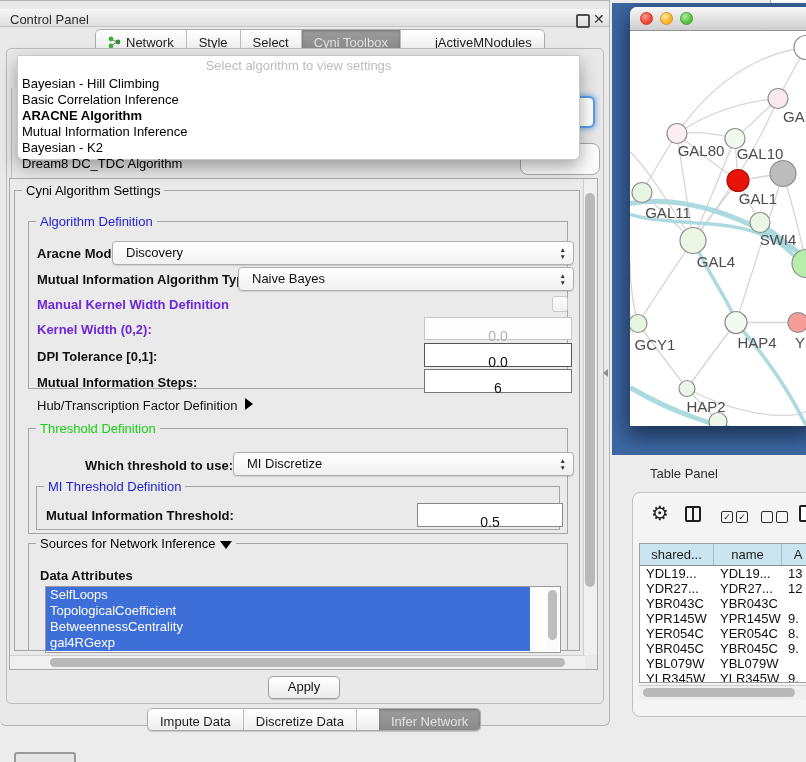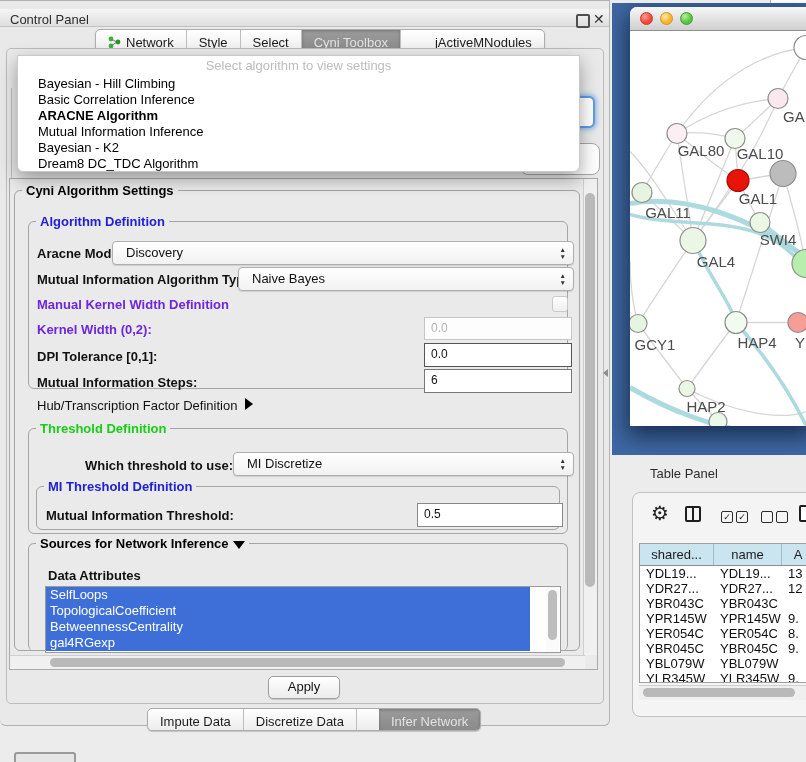--- a/index.html
+++ b/index.html
@@ -25,51 +25,51 @@
   
   #cp-inner{left:6px;top:47px;width:598px;height:656px;background:#e9e9e9;
     border:1px solid #bcbcbc;border-radius:5px;box-sizing:border-box;}
   
   .ghost-combo{left:553px;top:96px;width:38px;height:28px;background:#fff;border:2px solid #5b9ce6;
     border-radius:6px;box-shadow:0 0 4px 2px rgba(90,150,230,.55);}
   .ghost-field{left:520px;top:143px;width:78px;height:30px;background:#fdfdfd;
     border:1px solid #a8a8a8;border-radius:8px;}
   .ghost-line{left:11px;top:88px;width:1px;height:92px;background:#bdbdbd;}
   
-  #algo-dd{left:17px;top:55px;width:563px;height:117px;background:#ffffff;
+  #algo-dd{left:17px;top:55px;width:563px;height:105px;background:#ffffff;
     border:1px solid #c9c9c9;border-radius:0 0 6px 6px;box-shadow:0 7px 18px rgba(0,0,0,.35);
     box-sizing:border-box;z-index:30;}
   #algo-placeholder{height:20px;line-height:20px;text-align:center;font-size:13px;color:#bcbcbc;}
-  .algo-item{height:16px;line-height:16px;font-size:13px;color:#000;padding-left:20px;white-space:nowrap;}
+  .algo-item{height:16px;line-height:16px;font-size:13px;color:#000;padding-left:4px;white-space:nowrap;}
   .algo-item.sel{font-weight:bold;}
   
   #scrollpane{left:9px;top:178px;width:589px;height:492px;border:1px solid #a9a9a9;
     background:#eaeaea;box-sizing:border-box;overflow:hidden;}
   .vscroll{position:absolute;right:0;top:0;width:14px;height:476px;background:#f0f0f0;
     border-left:1px solid #cfcfcf;box-sizing:border-box;}
   .vscroll .thumb{position:absolute;left:1px;top:14px;width:10px;height:394px;border-radius:6px;
     background:#b9b9b9;}
   .hscroll{position:absolute;left:0;bottom:0;width:575px;height:14px;background:#f0f0f0;
     border-top:1px solid #cfcfcf;box-sizing:border-box;}
   .hscroll .thumb{position:absolute;left:40px;top:2px;width:515px;height:9px;border-radius:5px;
     background:#b9b9b9;}
   
-  .grp{border:1px solid #a5a5a5;border-radius:6px;box-sizing:border-box;font-weight:bold;}
+  .grp{border:1px solid #a5a5a5;border-radius:0;box-sizing:border-box;}
   .legend{position:absolute;top:-8px;left:7px;background:#eaeaea;padding:0 4px;font-size:13px;
     white-space:nowrap;}
   .legend.blue{color:#2121d3;}
   .legend.green{color:#17ce17;}
   .lbl{font-size:13px;font-weight:bold;color:#111;white-space:nowrap;}
   .lbl.dis{color:#6d28d9;}
   .combo{background:linear-gradient(#ffffff,#f1f1f1);border:1px solid #aeaeae;border-radius:4px;
     box-shadow:0 1px 1px rgba(0,0,0,.12);font-size:13px;line-height:22px;padding-left:13px;
     color:#111;box-sizing:border-box;}
   .combo .arrows{position:absolute;right:7px;top:4px;font-size:6.5px;line-height:7px;color:#333;}
-  .tfield{background:#fff;border:1px solid #8a8a8a;font-size:12px;text-align:left;
-    padding:0 6px;line-height:21px;box-sizing:border-box;color:#111;}
+  .tfield{background:#fff;border:1px solid #8a8a8a;font-size:14px;text-align:center;
+    padding:8px 6px;line-height:21px;box-sizing:border-box;color:#111;}
   .tfield.dis{border-color:#c6c6c6;color:#b3b3b3;background:#fdfdfd;}
   .chk{width:14px;height:14px;border:1px solid #c9c9c9;border-radius:3px;
     background:linear-gradient(#fefefe,#f0f0f0);}
   .tri-right{width:0;height:0;border-left:8px solid #000;border-top:6px solid transparent;
     border-bottom:6px solid transparent;}
   .tri-down{display:inline-block;width:0;height:0;border-top:8px solid #000;
     border-left:6px solid transparent;border-right:6px solid transparent;vertical-align:middle;
     margin-left:4px;}
   #attr-list{left:45px;top:586px;width:516px;height:67px;background:#fff;border:1px solid #9a9a9a;
     box-sizing:border-box;overflow:hidden;}
@@ -238,21 +238,21 @@
     <div class="legend blue">MI Threshold Definition</div>
   </div>
   <div class="abs lbl" style="left:46px;top:508px;">Mutual Information Threshold:</div>
   <div class="abs tfield" style="left:417px;top:503px;width:146px;height:24px;border-color:#888;">0.5</div>
 
   <div class="abs grp" style="left:28px;top:543px;width:540px;height:108px;border-bottom:none;">
     <div class="legend">
       <span>Sources for Network Inference</span><span class="tri-down"></span>
     </div>
   </div>
-  <div class="abs lbl" style="left:48px;top:568px;">Data Attributes</div>
+  <div class="abs lbl" style="left:40px;top:568px;">Data Attributes</div>
   <div class="abs" id="attr-list">
     <div>
         <div class="attr-item">SelfLoops</div>
         <div class="attr-item">TopologicalCoefficient</div>
         <div class="attr-item">BetweennessCentrality</div>
         <div class="attr-item">gal4RGexp</div>
       </div>
     <div id="attr-vscroll">
       <div class="thumb"></div>
     </div>

